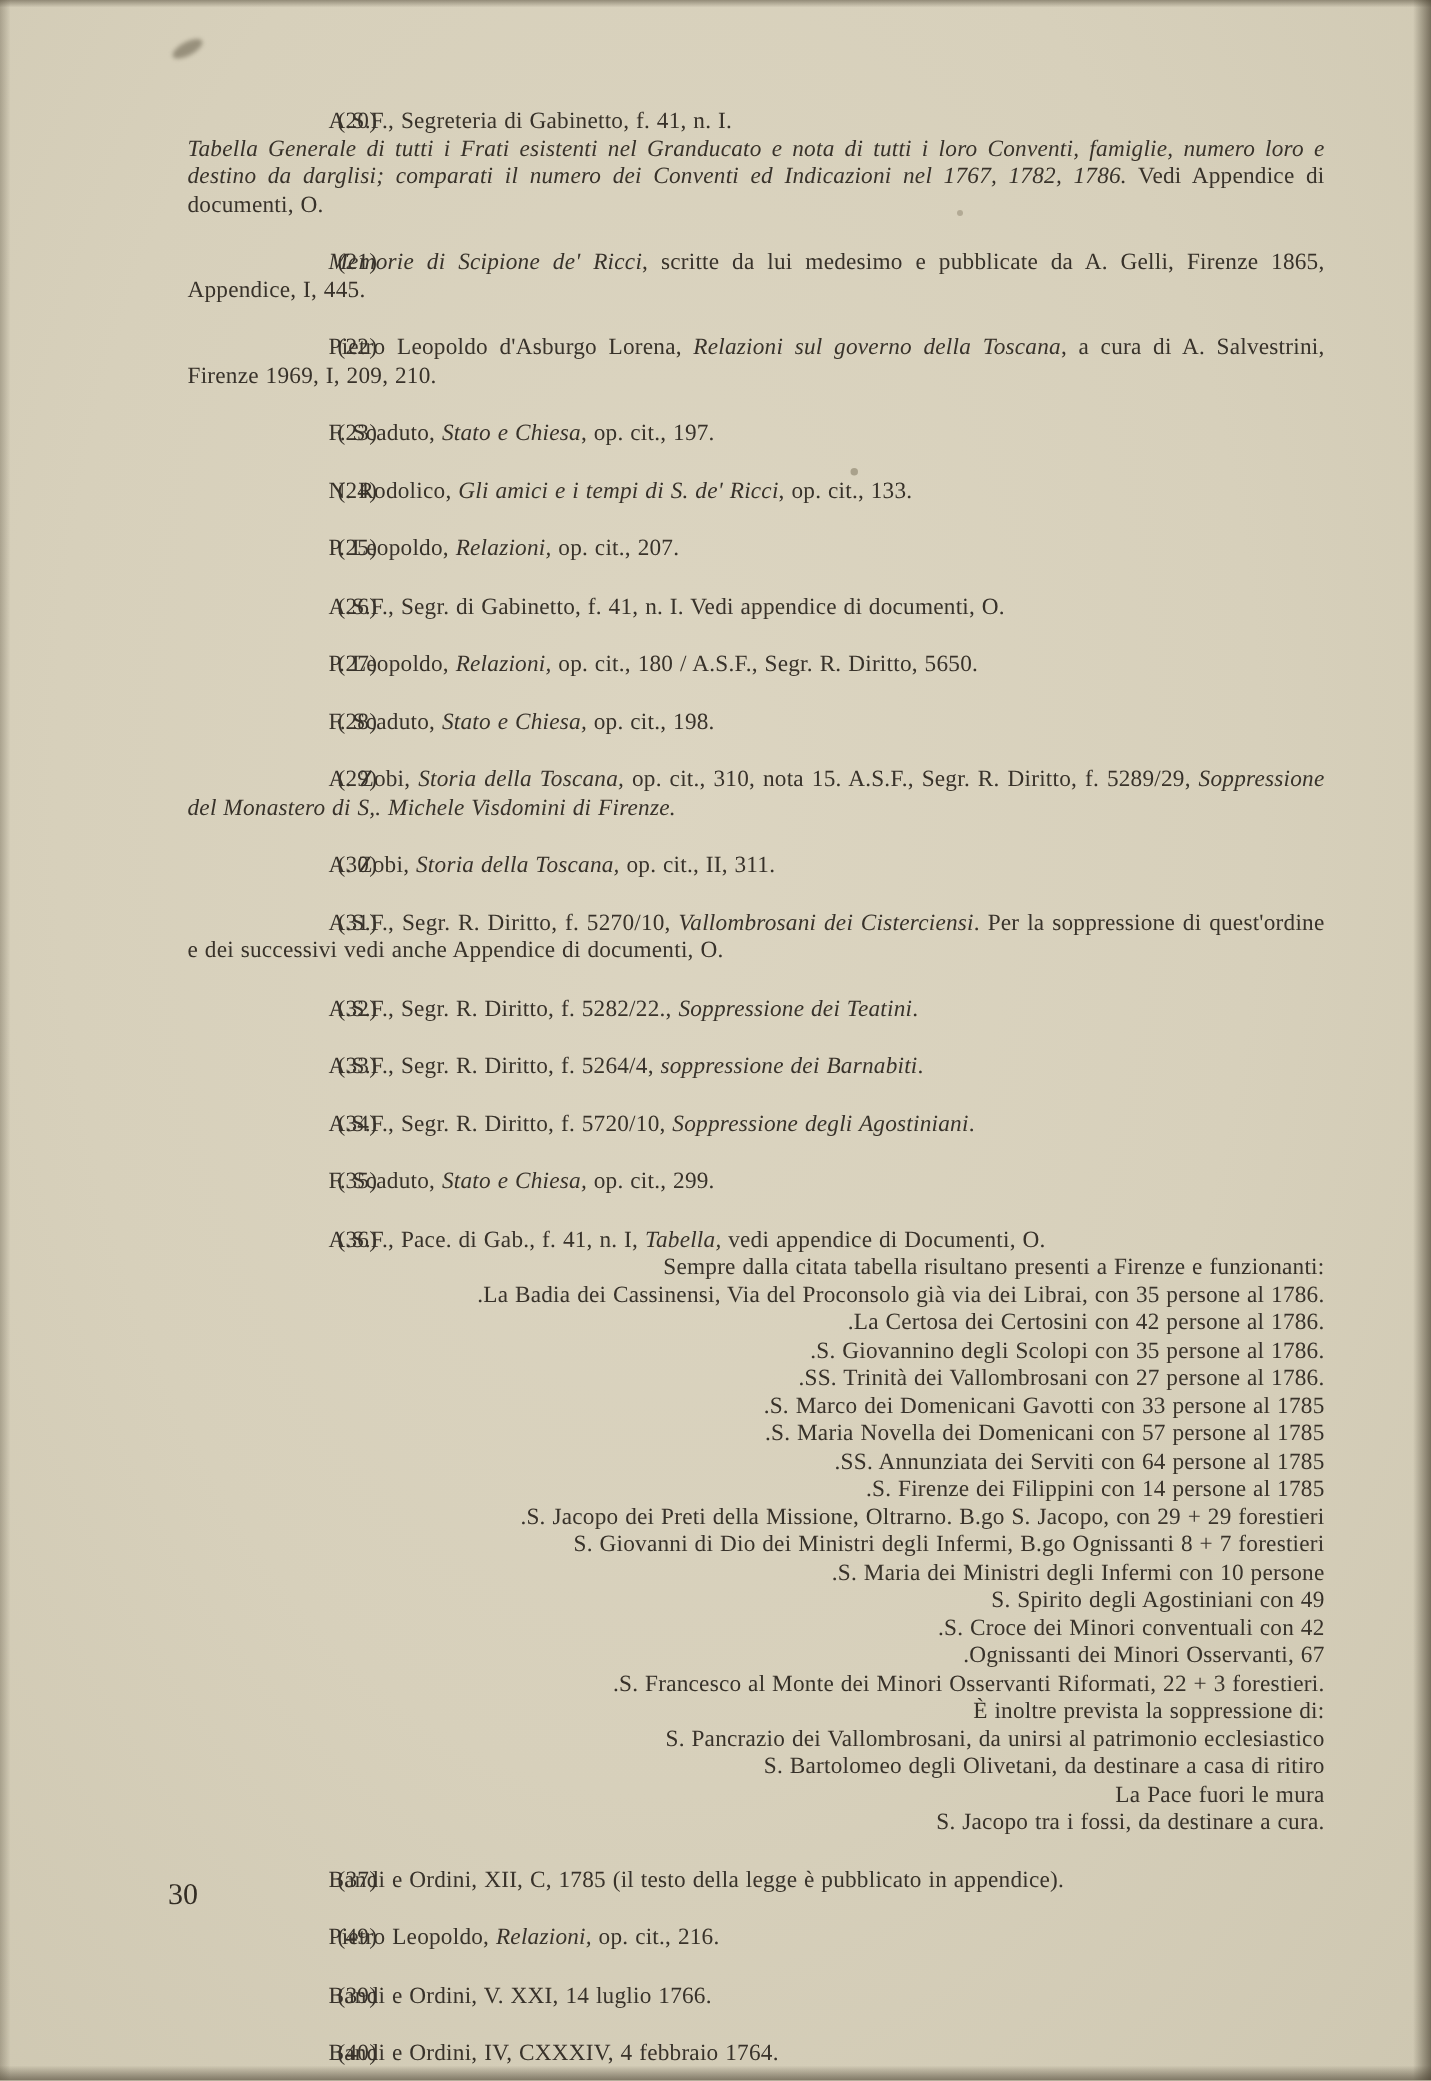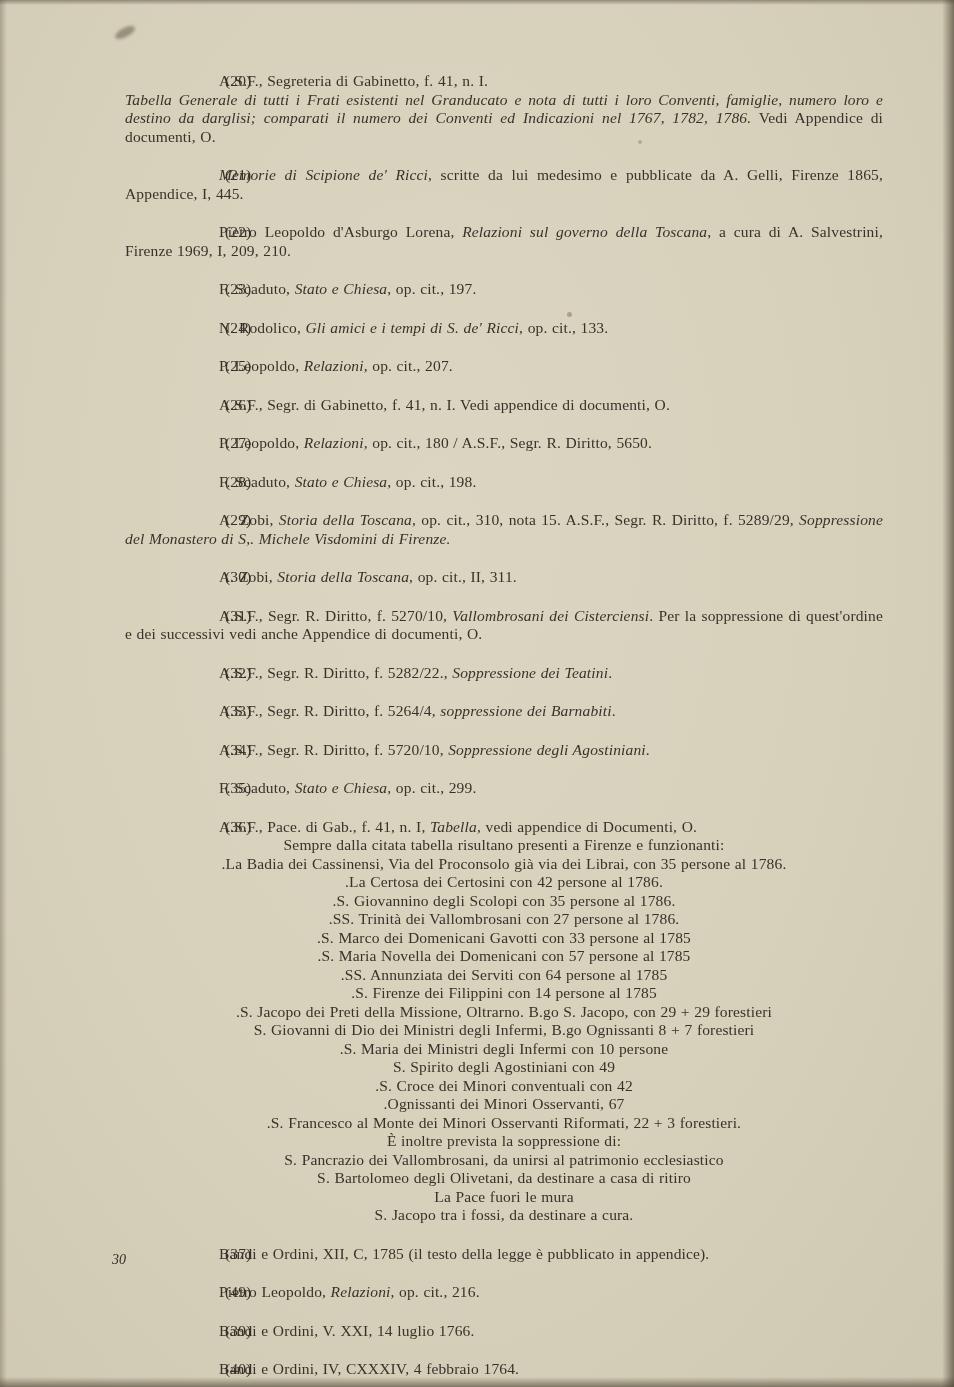--- a/index.html
+++ b/index.html
@@ -15,27 +15,27 @@
   .content {
     position: absolute; left: 125px; top: 72px; width: 758px;
     color: #38322a;
   }
   .blk {
     margin: 0; font-size: 15.5px; line-height: 18.5px;
     text-align: justify; letter-spacing: .15px; word-spacing: .5px;
   }
   .blk.note { text-indent: 50px; margin-top: 20px; }
   .blk.cont { text-indent: 0; }
-  .blk.line { text-align: center; }
+  .blk.line { text-align: right; }
   .content .blk:first-child { margin-top: 0; }
   .num { display: inline-block; width: 44px; }
   .it { font-style: italic; }
   .pagenum {
     position: absolute; left: 112px; top: 1252px;
-    font-style: italic; font-size: 14px; color: #332d24;
+    font-size: 20px; color: #332d24;
   }
   .edge-top    { position: absolute; top: 0; left: 0; width: 100%; height: 5px;
                  background: linear-gradient(to bottom, rgba(90,82,64,.55), rgba(90,82,64,0)); }
   .edge-right  { position: absolute; top: 0; right: 0; width: 12px; height: 100%;
                  background: linear-gradient(to left, rgba(70,62,46,.65), rgba(70,62,46,0)); }
   .edge-bottom { position: absolute; bottom: 0; left: 0; width: 100%; height: 10px;
                  background: linear-gradient(to top, rgba(70,62,46,.6), rgba(70,62,46,0)); }
   .edge-left   { position: absolute; top: 0; left: 0; width: 7px; height: 100%;
                  background: linear-gradient(to right, rgba(90,82,64,.35), rgba(90,82,64,0)); }
   .smudge { position: absolute; left: 114px; top: 28px; width: 22px; height: 9px;

